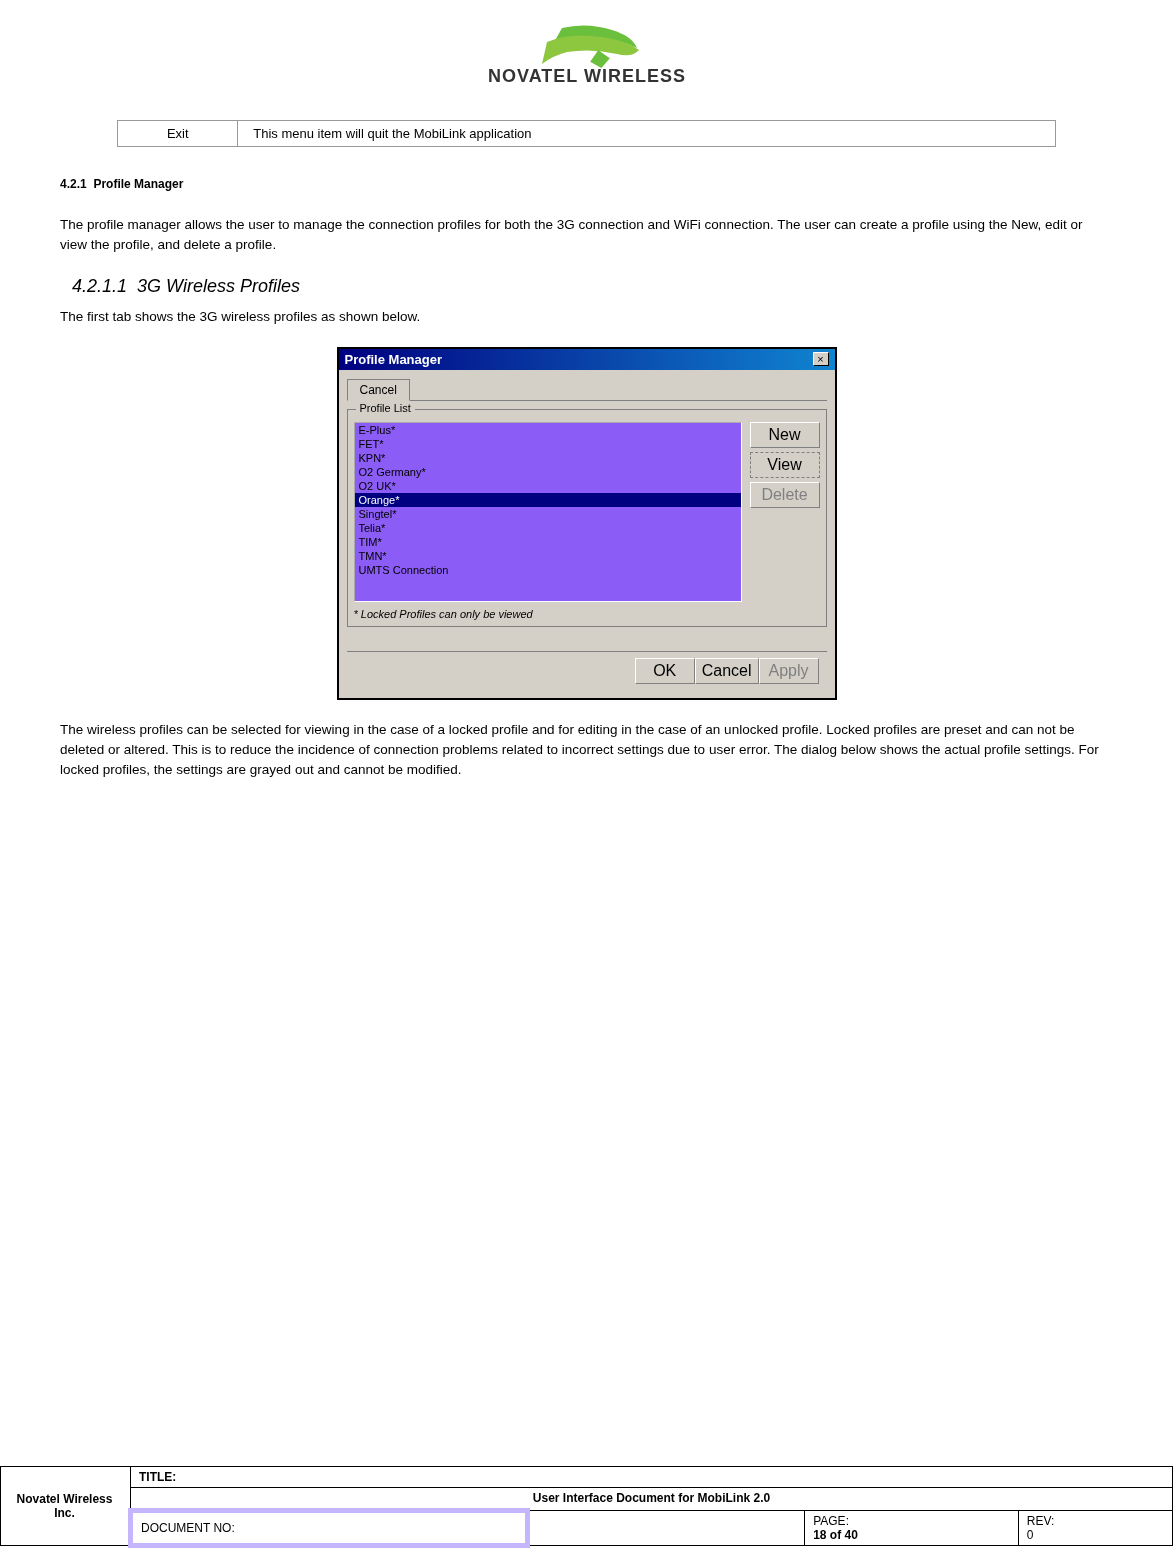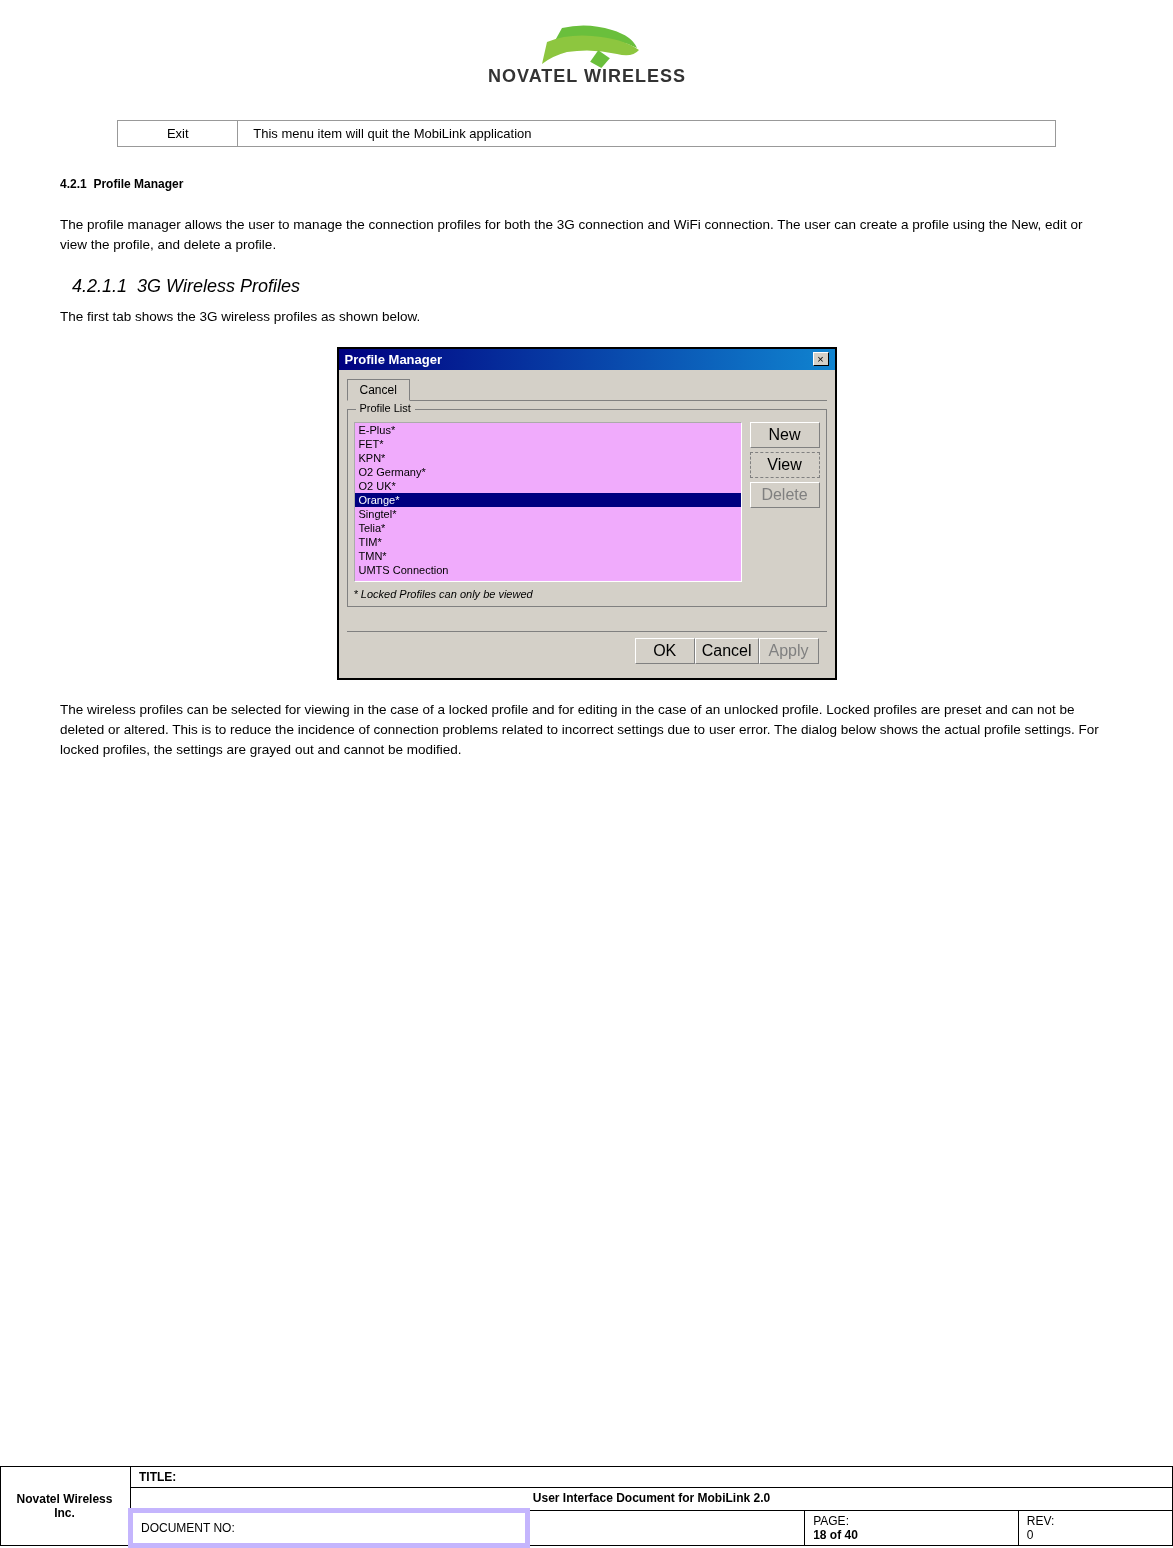--- a/index.html
+++ b/index.html
@@ -160,22 +160,22 @@
 
     .profile-list-content {
       display: flex;
       gap: 8px;
       margin-top: 6px;
     }
 
     .profile-listbox {
       flex: 1;
       border: 1px inset #fff;
-      background: #f0abfc;
-      height: 160px;
+      background: #8b5cf6;
+      height: 180px;
       overflow-y: auto;
       font-size: 11px;
     }
 
     .profile-listbox-item {
       padding: 1px 4px;
       cursor: default;
     }
 
     .profile-listbox-item.selected {

